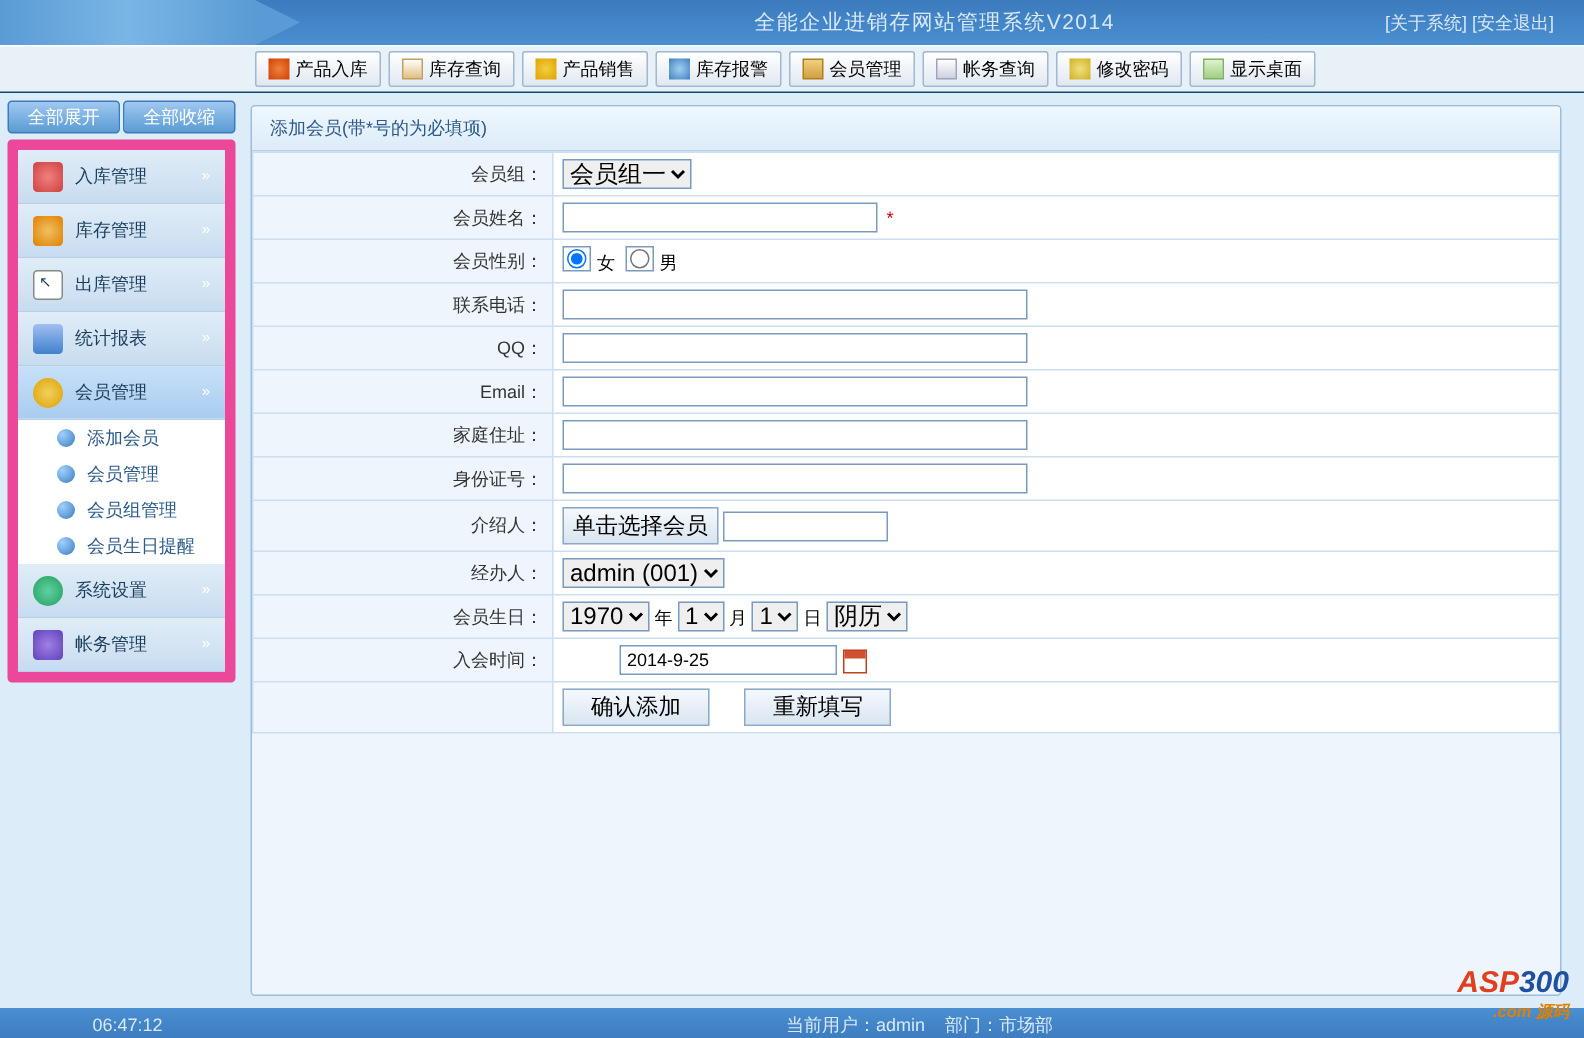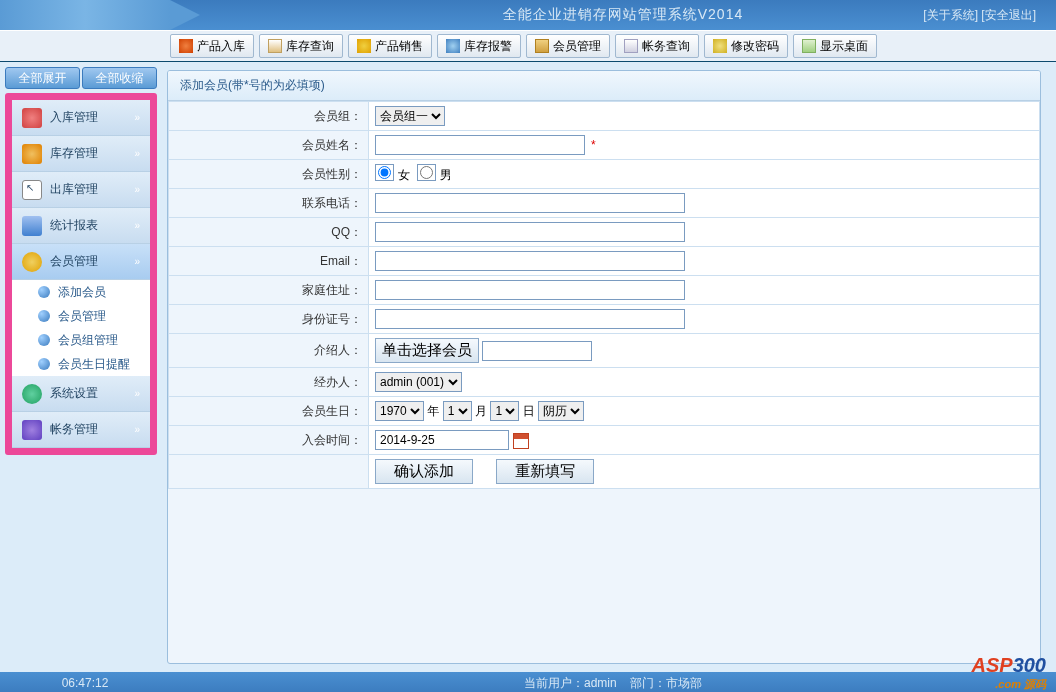--- a/index.html
+++ b/index.html
@@ -32,33 +32,33 @@
 .content { flex:1; padding:8px 15px 8px 5px; }
 .panel { background:#EEF5FC; border:1px solid #9BBEDD; border-radius:3px; height:100%; overflow:auto; }
 .panel-title { padding:6px 12px; color:#2A5A8A; background:linear-gradient(to bottom,#F0F7FD,#DCECF9); border-bottom:1px solid #B8D0E5; }
 .form-table { width:100%; border-collapse:collapse; }
 .form-table td { border:1px solid #CCDFF0; padding:4px 6px; vertical-align:middle; }
 .form-table td.lbl { width:200px; text-align:right; background:#EEF5FC; color:#333; }
 .form-table td.val { background:#fff; }
 input[type=text], textarea { border:1px solid #7A9BC0; padding:2px 4px; font-size:12px; font-family:inherit; }
 input.w1 { width:310px; }
 input.w2 { width:210px; }
-input.w3 { width:134px; }
+input.w3 { width:145px;margin-left:38px; }
 textarea { width:450px; height:62px; resize:none; }
-select { border:1px solid #7A9BC0; font-size:12px; height:20px; }
+select { border:1px solid #7A9BC0; font-size:16px; height:20px; }
 .req { color:#D00; margin-left:6px; }
 .radio-wrap { display:inline-flex; align-items:center; gap:4px; border:1px solid #7A9BC0; padding:1px 2px; margin-right:4px; }
 .btn { padding:2px 18px; background:linear-gradient(to bottom,#F5F9FD,#D8E5F0); border:1px solid #8AA8C8; cursor:pointer; font-size:15px; }
 .cal-ico { display:inline-block; width:16px; height:16px; border:1px solid #C04020; background:#fff; position:relative; vertical-align:middle; margin-left:4px; cursor:pointer; }
 .cal-ico::before { content:''; position:absolute; top:0; left:0; right:0; height:5px; background:#D05030; }
 
 .footer { height:22px; background:linear-gradient(to bottom,#4A8FD1,#3B7BBE); color:#D8E8F5; display:flex; align-items:center; position:relative; }
 .footer-time { width:170px; text-align:center; }
 .footer-center { flex:1; text-align:center; }
-.logo { position:absolute; right:10px; bottom:2px; font-weight:bold; font-style:italic; font-size:20px; }
+.logo { position:absolute; right:10px; bottom:12px; font-weight:bold; font-style:italic; font-size:20px; }
 .logo .a { color:#E04020; } .logo .b { color:#2050A0; } .logo .c { color:#E08000; font-size:11px; display:block; text-align:right; }
 </style>
 </head>
 <body>
 
 <div class="header">
   <div class="header-stripe"></div>
   <div class="header-title">全能企业进销存网站管理系统V2014</div>
   <div class="header-links">
     <a>[关于系统]</a>

